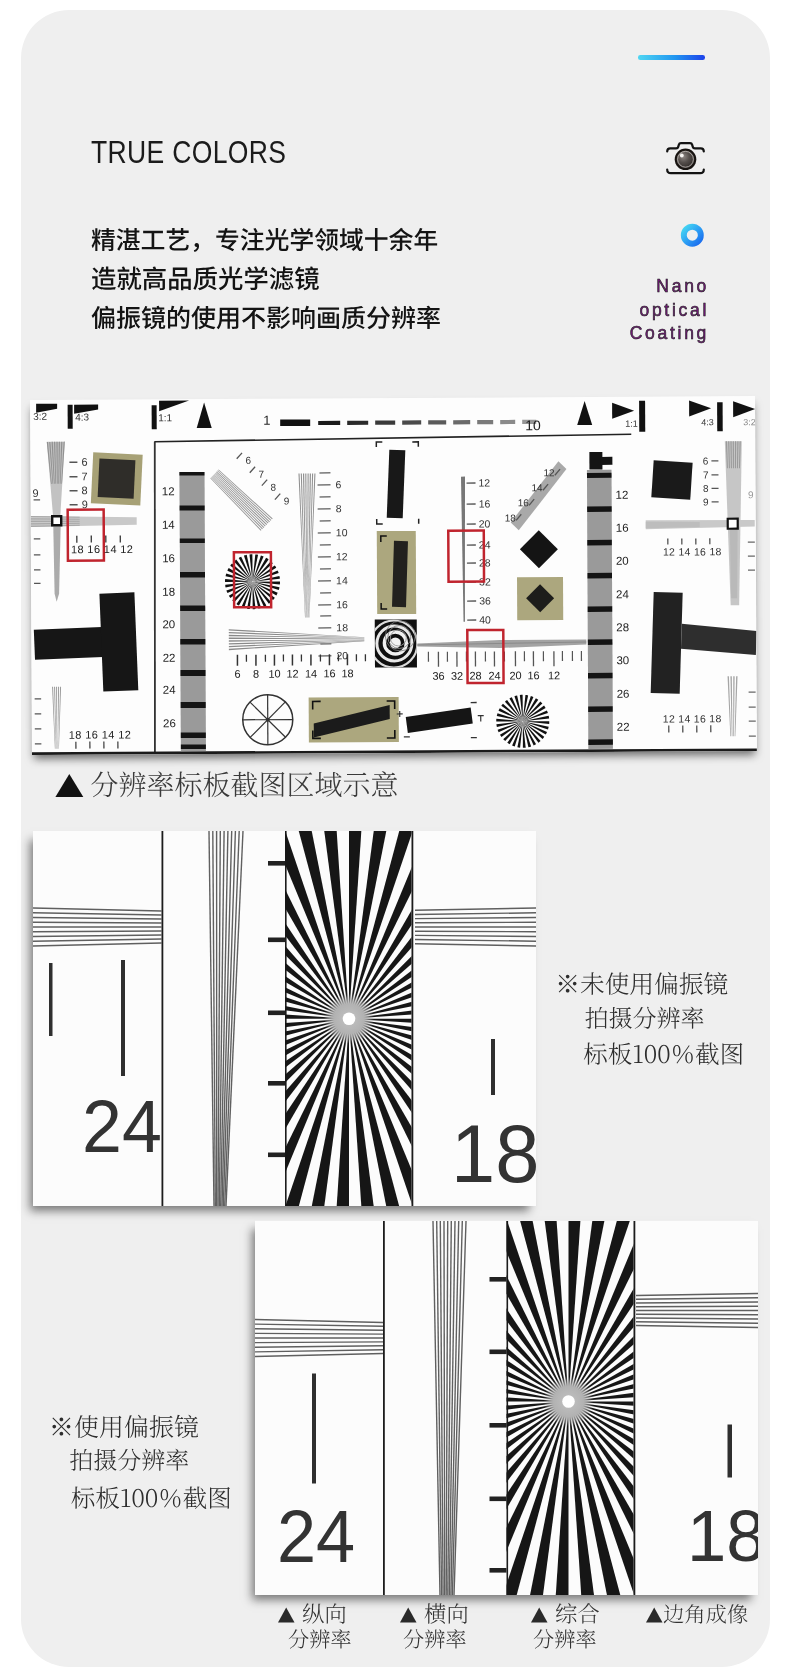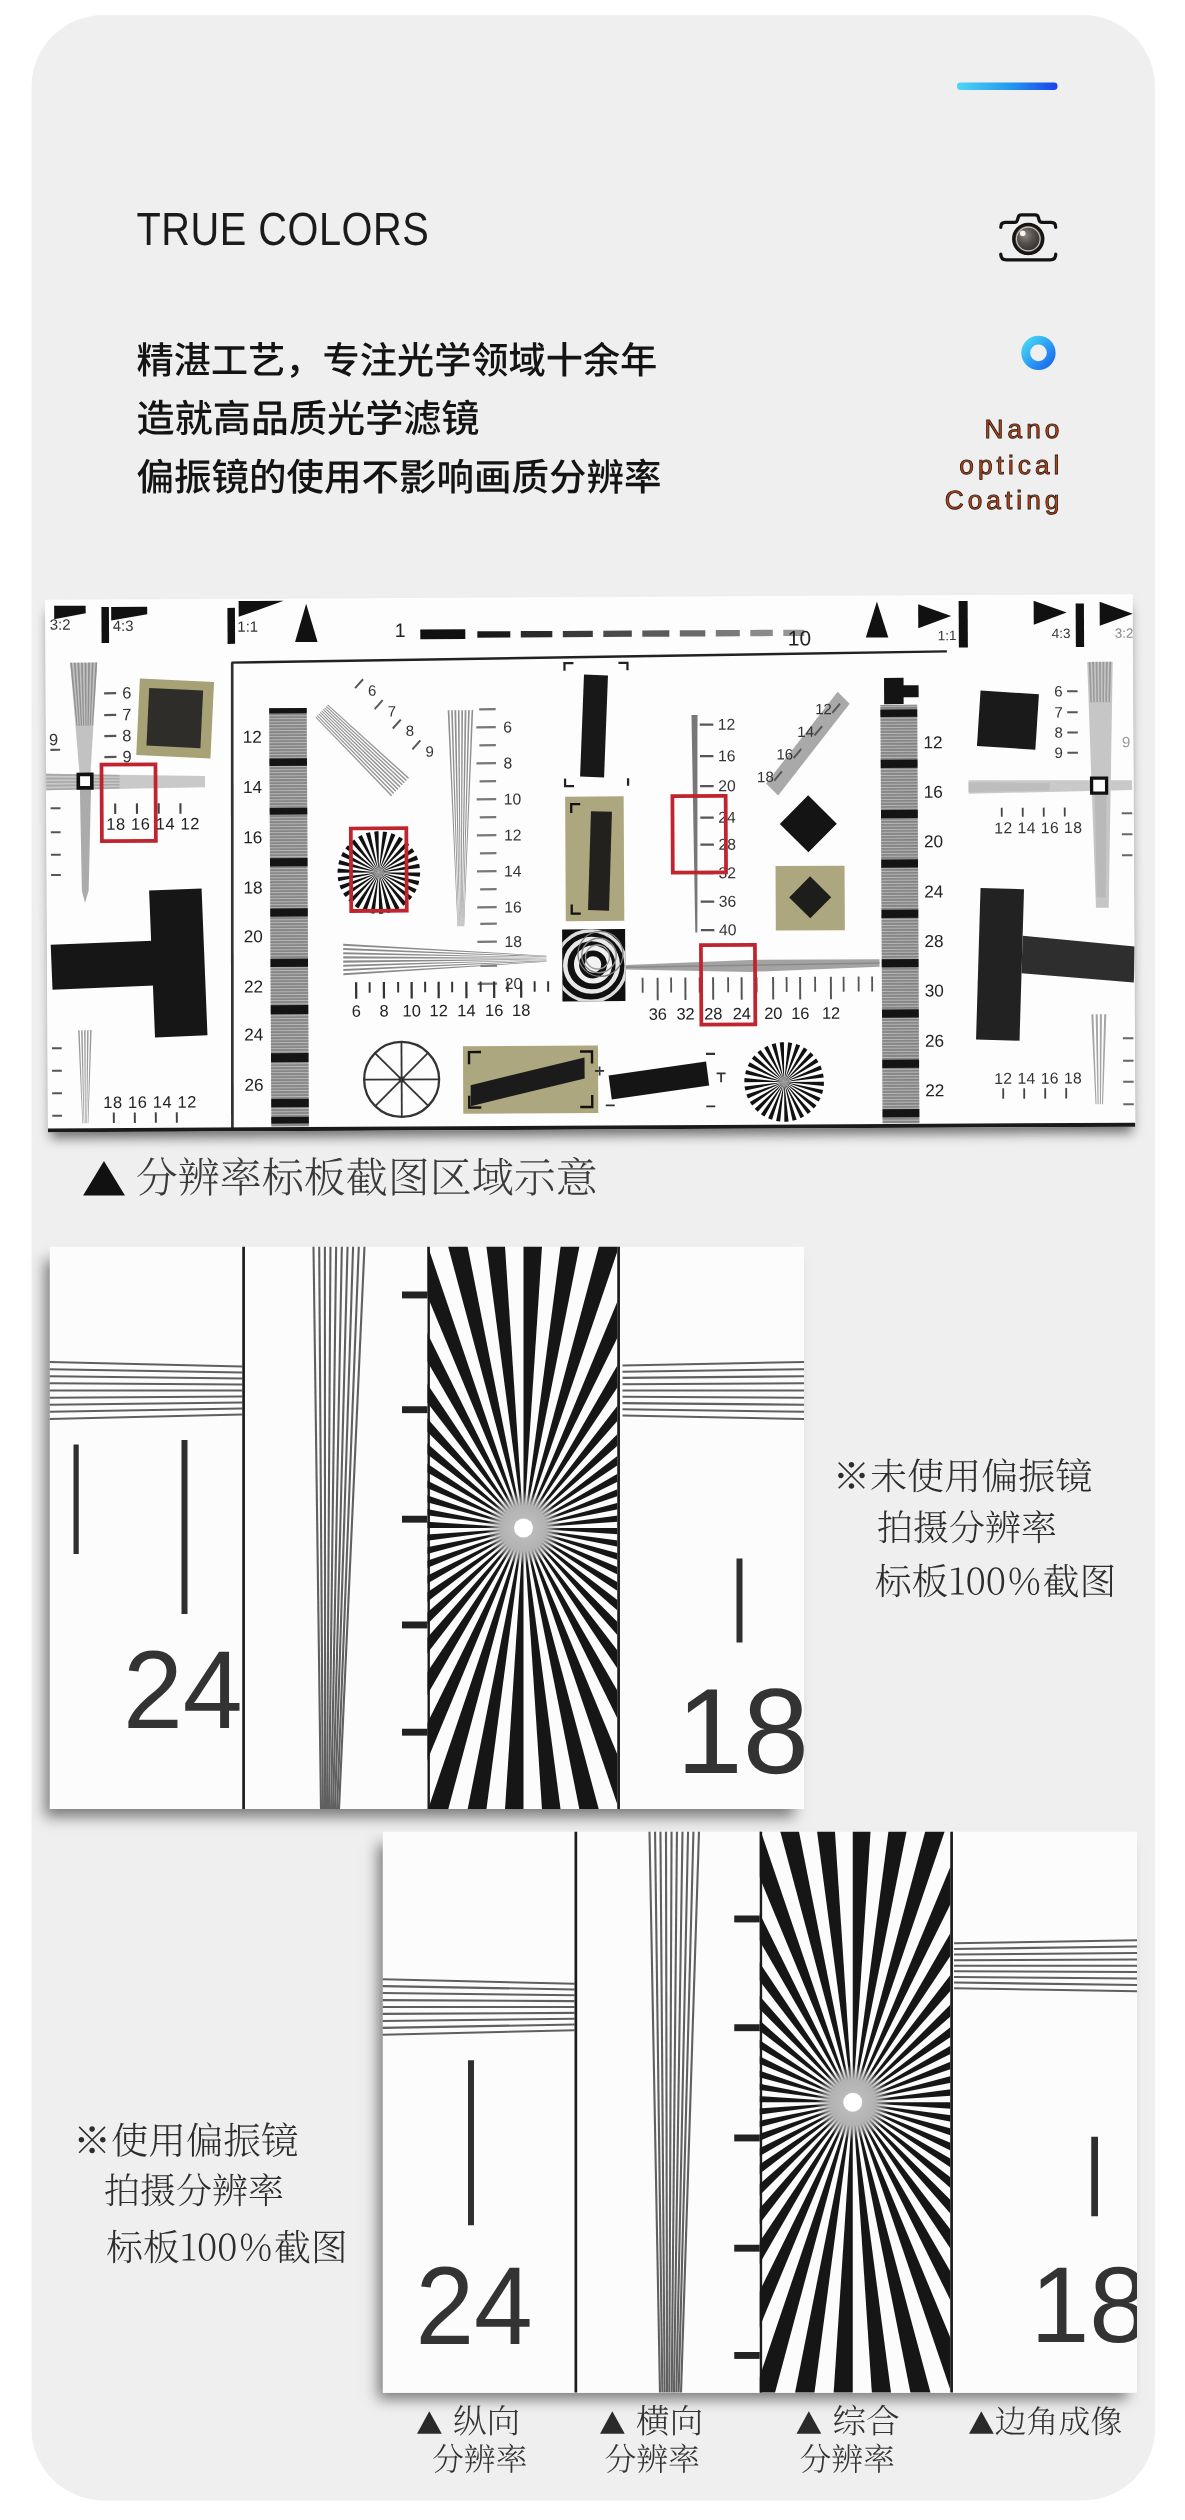--- a/index.html
+++ b/index.html
@@ -4,21 +4,21 @@
 html,body{margin:0;padding:0;background:#fff;}
 body{width:790px;height:1680px;position:relative;overflow:hidden;
      font-family:"Liberation Sans",sans-serif;}
 .card{position:absolute;left:21px;top:10px;width:749px;height:1657px;
       background:#efefef;border-radius:48px;}
 .accent{position:absolute;left:638px;top:55px;width:67px;height:4.6px;border-radius:2.3px;
       background:linear-gradient(90deg,#4fd6f2,#2196f0 55%,#1d41ea);}
 .title{position:absolute;left:91px;top:135px;font-size:31px;color:#1b1b1b;
       transform:scaleX(0.855);transform-origin:0 0;letter-spacing:0.4px;white-space:nowrap;}
 .nano{position:absolute;right:81px;top:275px;width:200px;text-align:right;
-      font-size:17.5px;letter-spacing:2.7px;color:#c2410c;line-height:23.5px;-webkit-text-stroke:0.55px #1b1b1b;}
+      font-size:17.5px;letter-spacing:2.7px;color:#701a75;line-height:23.5px;-webkit-text-stroke:0.55px #1b1b1b;}
 .shadowD{position:absolute;left:33px;top:831px;width:503px;height:375px;
       box-shadow:-5px 7px 9px -2px rgba(25,25,25,.55);}
 .shadowF{position:absolute;left:255px;top:1220px;width:503px;height:375px;
       box-shadow:-5px 7px 9px -2px rgba(25,25,25,.55);}
 </style></head>
 <body>
 
 <div class="card"></div>
 
 <div class="accent"></div>

